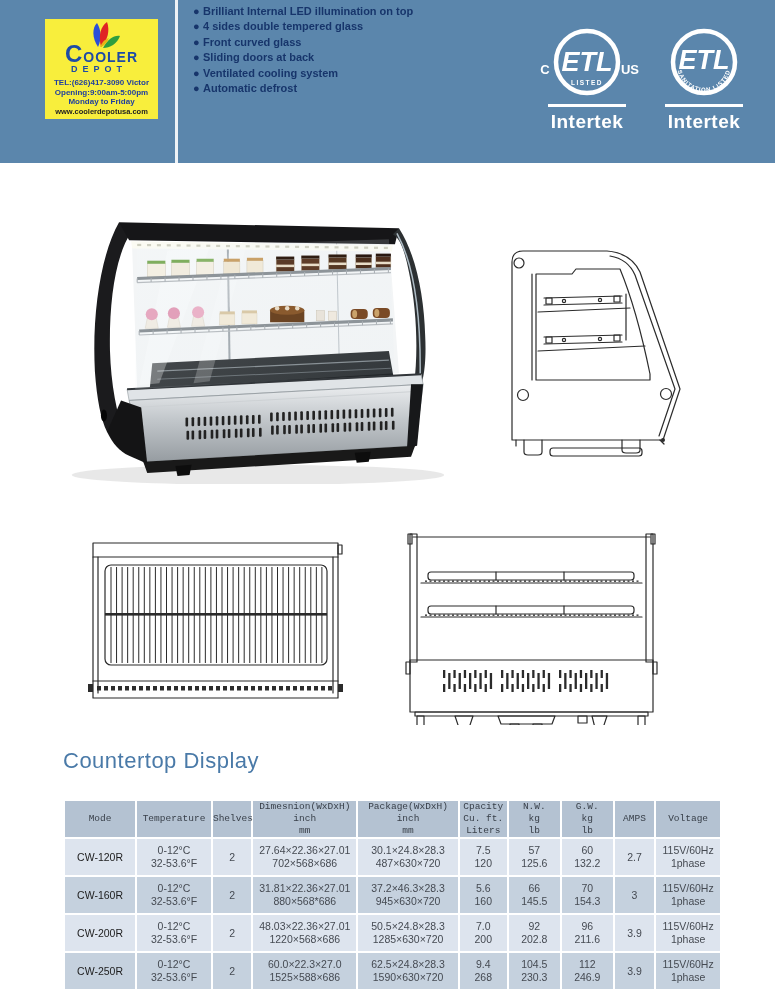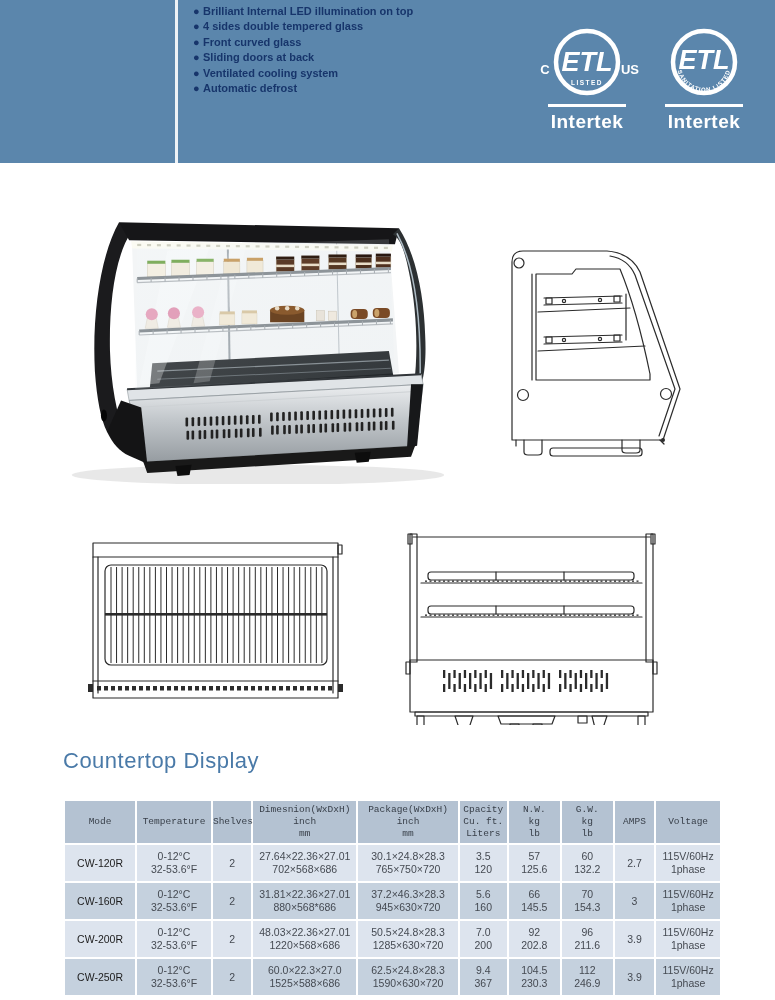--- a/index.html
+++ b/index.html
@@ -45,35 +45,49 @@
   .ln{stroke:#2b2b2b;stroke-width:1.2;fill:none;stroke-linejoin:round;stroke-linecap:round;}
   .lnf{stroke:#2b2b2b;stroke-width:1.2;fill:#ffffff;stroke-linejoin:round;}
   
   .title{position:absolute;left:63px;top:748px;margin:0;font-size:22px;font-weight:normal;color:#4a7aa8;letter-spacing:0.5px;}
   .spec{
     position:absolute;left:63px;top:799px;width:659px;
     border-collapse:separate;border-spacing:2px;table-layout:fixed;
   }
   .spec th{
     background:#b4c2d2;font-family:"Liberation Mono",monospace;font-weight:normal;
-    font-size:9.5px;color:#39404a;height:42px;text-align:center;vertical-align:middle;line-height:12px;padding:0;
+    font-size:9.5px;color:#39404a;height:36px;text-align:center;vertical-align:middle;line-height:12px;padding:0;
   }
   .spec td{
     font-size:10.5px;color:#454a52;height:36px;text-align:center;vertical-align:middle;line-height:13px;padding:0;
   }
   .spec tr.r-light td{background:#dde4ee;}
   .spec tr.r-dark td{background:#c5d1de;}
   .spec td:first-child{font-weight:normal;color:#1c1c1c;}
 </style>
 </head>
 <body>
 
 <div class="sheet">
 
   <header class="banner">
+    <div class="logo-card">
+      <svg class="flower" width="40" height="26" viewBox="0 0 40 26">
+        <path d="M16,25 C10,16 10,6 15,1 C19,7 20,17 16,25 Z" fill="#2a4fd7"></path>
+        <path d="M19,25 C16,13 19,4 25,0 C28,8 26,18 19,25 Z" fill="#e02424"></path>
+        <path d="M21,26 C26,17 32,13 38,14 C35,22 28,26 21,26 Z" fill="#2f9e3f"></path>
+        <path d="M18,25 C20,20 23,17 27,16 C25,21 22,24 18,25 Z" fill="#e8b414"></path>
+      </svg>
+      <div class="brand">COOLER</div>
+      <div class="brand2">DEPOT</div>
+      <div class="logo-line tel">TEL:(626)417-3090 Victor</div>
+      <div class="logo-line">Opening:9:00am-5:00pm</div>
+      <div class="logo-line">Monday to Friday</div>
+      <div class="logo-line site">www.coolerdepotusa.com</div>
+    </div>
 
     <div class="banner-divider"></div>
 
     <ul class="features">
         <li><span class="blt">●</span><span>Brilliant Internal LED illumination on top</span></li>
         <li><span class="blt">●</span><span>4 sides double tempered glass</span></li>
         <li><span class="blt">●</span><span>Front curved glass</span></li>
         <li><span class="blt">●</span><span>Sliding doors at back</span></li>
         <li><span class="blt">●</span><span>Ventilated cooling system</span></li>
         <li><span class="blt">●</span><span>Automatic defrost</span></li>
@@ -720,24 +734,24 @@
           </td>
           <td>
             <div>2</div>
           </td>
           <td>
             <div>27.64×22.36×27.01</div>
             <div>702×568×686</div>
           </td>
           <td>
             <div>30.1×24.8×28.3</div>
-            <div>765×750×720</div>
-          </td>
-          <td>
-            <div>3.5</div>
+            <div>487×630×720</div>
+          </td>
+          <td>
+            <div>7.5</div>
             <div>120</div>
           </td>
           <td>
             <div>57</div>
             <div>125.6</div>
           </td>
           <td>
             <div>60</div>
             <div>132.2</div>
           </td>
@@ -841,21 +855,21 @@
           <td>
             <div>60.0×22.3×27.0</div>
             <div>1525×588×686</div>
           </td>
           <td>
             <div>62.5×24.8×28.3</div>
             <div>1590×630×720</div>
           </td>
           <td>
             <div>9.4</div>
-            <div>367</div>
+            <div>268</div>
           </td>
           <td>
             <div>104.5</div>
             <div>230.3</div>
           </td>
           <td>
             <div>112</div>
             <div>246.9</div>
           </td>
           <td>

